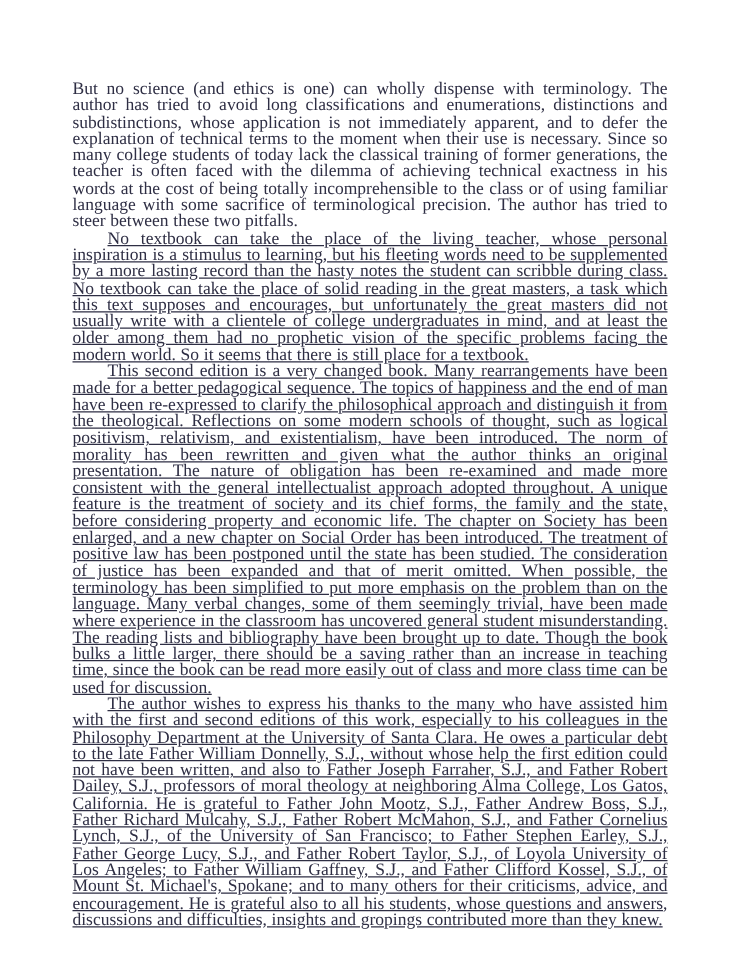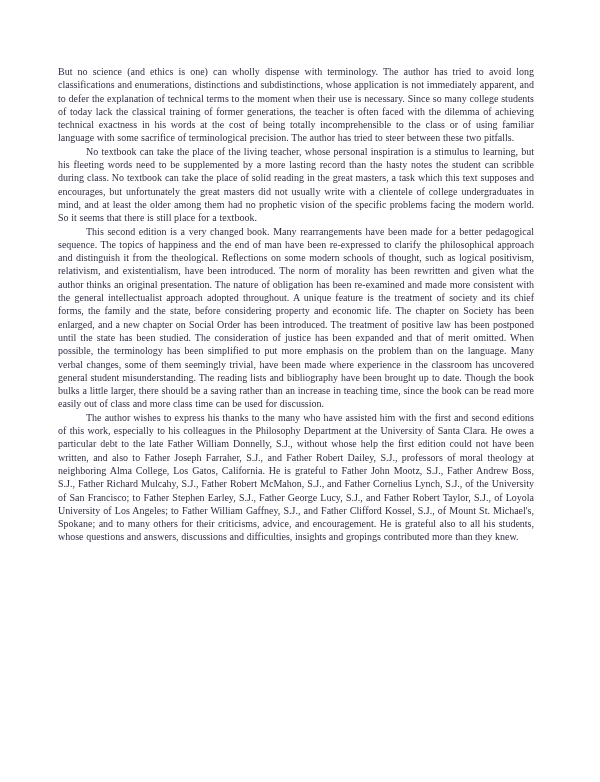--- a/index.html
+++ b/index.html
@@ -17,35 +17,36 @@
     position: absolute;
     inset: 0;
     background: #ffffff;
   }
   .text-block {
     position: absolute;
     left: 58px;
     top: 65px;
     width: 476px;
     font-family: "Liberation Serif", "DejaVu Serif", serif;
-    font-size: 10px;
+    font-size: 14px;
     line-height: 13.3px;
     color: #2e2e44;
     text-align: justify;
     text-justify: inter-word;
     hyphens: none;
     -webkit-hyphens: none;
     word-spacing: 0.02em;
   }
   .text-block p {
     margin: 0;
     padding: 0;
   }
   .text-block p.indent {
     text-indent: 28px;
+    text-decoration: underline;
   }
 </style>
 </head>
 <body>
 
 <div class="page">
   <div class="text-block">
     <p>But no science (and ethics is one) can wholly dispense with terminology. The author has tried to avoid long classifications and enumerations, distinctions and subdistinctions, whose application is not immediately apparent, and to defer the explanation of technical terms to the moment when their use is necessary. Since so many college students of today lack the classical training of former generations, the teacher is often faced with the dilemma of achieving technical exactness in his words at the cost of being totally incomprehensible to the class or of using familiar language with some sacrifice of terminological precision. The author has tried to steer between these two pitfalls.</p>
     <p class="indent">No textbook can take the place of the living teacher, whose personal inspiration is a stimulus to learning, but his fleeting words need to be supplemented by a more lasting record than the hasty notes the student can scribble during class. No textbook can take the place of solid reading in the great masters, a task which this text supposes and encourages, but unfortunately the great masters did not usually write with a clientele of college undergraduates in mind, and at least the older among them had no prophetic vision of the specific problems facing the modern world. So it seems that there is still place for a textbook.</p>
     <p class="indent">This second edition is a very changed book. Many rearrangements have been made for a better pedagogical sequence. The topics of happiness and the end of man have been re-expressed to clarify the philosophical approach and distinguish it from the theological. Reflections on some modern schools of thought, such as logical positivism, relativism, and existentialism, have been introduced. The norm of morality has been rewritten and given what the author thinks an original presentation. The nature of obligation has been re-examined and made more consistent with the general intellectualist approach adopted throughout. A unique feature is the treatment of society and its chief forms, the family and the state, before considering property and economic life. The chapter on Society has been enlarged, and a new chapter on Social Order has been introduced. The treatment of positive law has been postponed until the state has been studied. The consideration of justice has been expanded and that of merit omitted. When possible, the terminology has been simplified to put more emphasis on the problem than on the language. Many verbal changes, some of them seemingly trivial, have been made where experience in the classroom has uncovered general student misunderstanding. The reading lists and bibliography have been brought up to date. Though the book bulks a little larger, there should be a saving rather than an increase in teaching time, since the book can be read more easily out of class and more class time can be used for discussion.</p>

